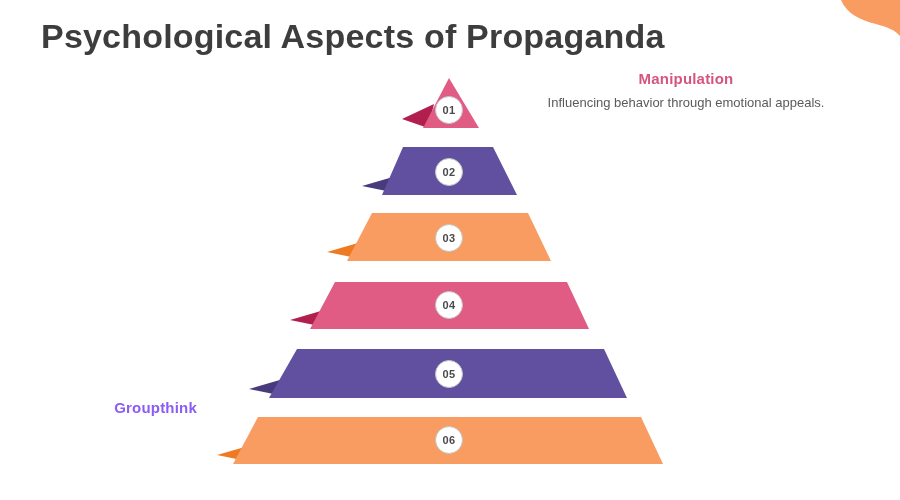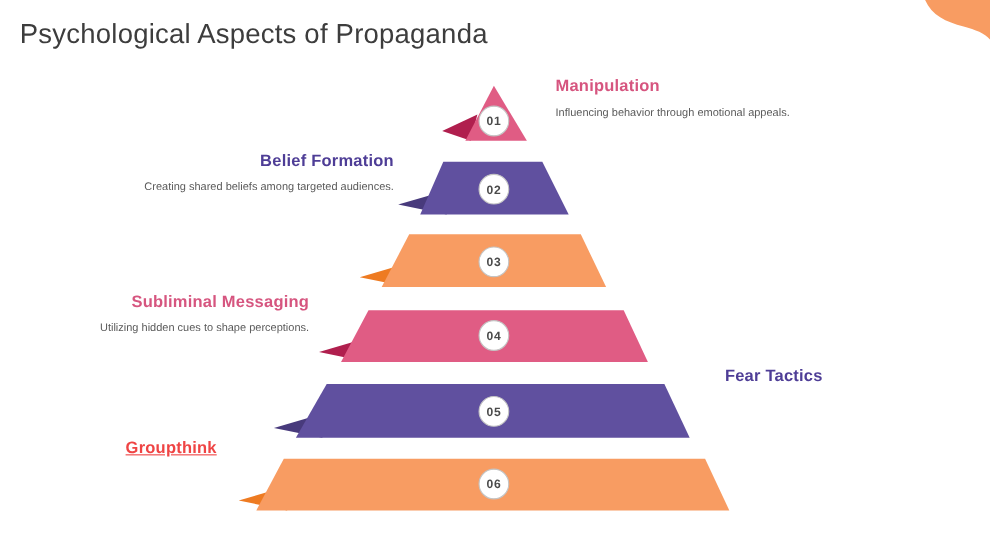--- a/index.html
+++ b/index.html
@@ -5,35 +5,35 @@
   html, body { margin: 0; padding: 0; }
   body {
     width: 900px; height: 500px;
     background: #ffffff;
     font-family: "Liberation Sans", "DejaVu Sans", sans-serif;
     overflow: hidden;
   }
   .slide { position: relative; width: 900px; height: 500px; background: #ffffff; }
 
   .slide-title {
-    position: absolute; left: 18px; top: 17px;
-    font-size: 25px; font-weight: normal; letter-spacing: 0.2px;
+    position: absolute; left: 41px; top: 17px;
+    font-size: 34px; font-weight: bold; letter-spacing: 0.2px;
     color: #3d3d3d;
   }
 
   .pyramid-svg { position: absolute; left: 0; top: 0; }
 
   .level-label { position: absolute; }
   .level-label.side-left { text-align: right; }
-  .level-label.side-right { text-align: left; }
+  .level-label.side-right { text-align: center; margin-left: 36px; }
   .level-heading {
     font-size: 15px; font-weight: bold; margin: 0 0 8px 0; letter-spacing: 0.2px;
   }
   .level-desc {
-    font-size: 10px; line-height: 15px; margin: 0; color: #5a5a5a;
+    font-size: 13px; line-height: 15px; margin: 0; color: #5a5a5a;
   }
 
   .lvl-num {
     font-size: 11px; font-weight: bold; fill: #4a4a4a;
     text-anchor: middle; letter-spacing: 0.5px;
   }
   .num-circle { fill: #ffffff; stroke: #c4c4c4; stroke-width: 1; }
 </style>
 </head>
 <body>
@@ -87,32 +87,23 @@
     </g>
   </svg>
 
   <div class="slide-title" style="color: rgb(61, 61, 61);">Psychological Aspects of Propaganda</div>
 
   <div class="level-label side-right" style="left:505px; top:70px; width:290px;">
     <div class="level-heading" style="color: rgb(214, 85, 127);">Manipulation</div>
     <p class="level-desc">Influencing behavior through emotional appeals.</p>
   </div>
 
-  <div class="level-label side-left" style="right:542px; top:138px; width:290px;">
-    <div class="level-heading" style="color: rgb(78, 61, 150);">Belief Formation</div>
-    <p class="level-desc">Creating shared beliefs among targeted audiences.</p>
-  </div>
 
 
-  <div class="level-label side-left" style="right:619px; top:266px; width:240px;">
-    <div class="level-heading" style="color: rgb(214, 85, 127);">Subliminal Messaging</div>
-    <p class="level-desc">Utilizing hidden cues to shape perceptions.</p>
-  </div>
 
   <div class="level-label side-right" style="left:659px; top:333px; width:195px;">
-    <div class="level-heading" style="color: rgb(78, 61, 150);">Fear Tactics</div>
   </div>
 
   <div class="level-label side-left" style="right:703px; top:399px; width:165px;">
-    <div class="level-heading" style="color: #ef4444; text-decoration: underline;">Groupthink</div>
+    <div class="level-heading" style="color: #8b5cf6;">Groupthink</div>
   </div>
 
 </div>
 
 </body></html>

